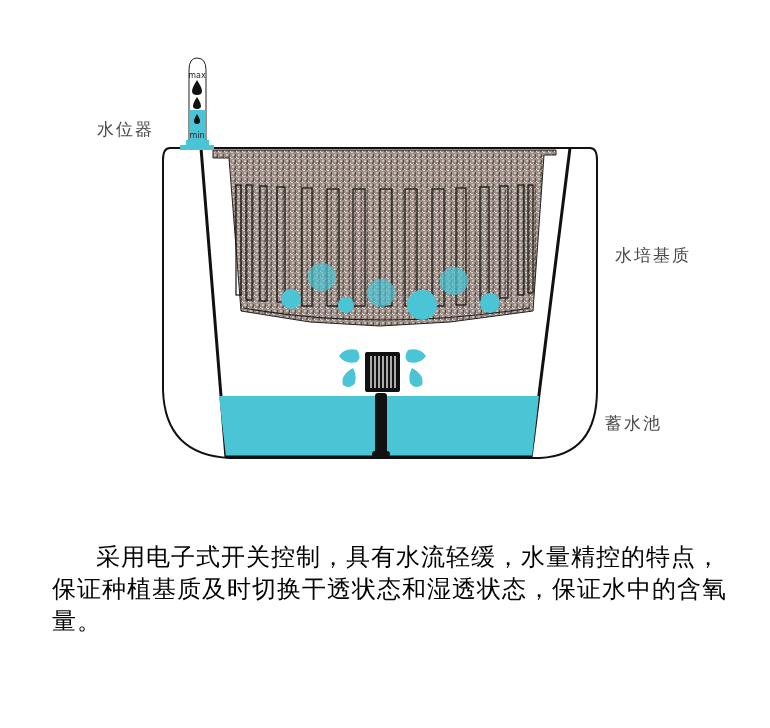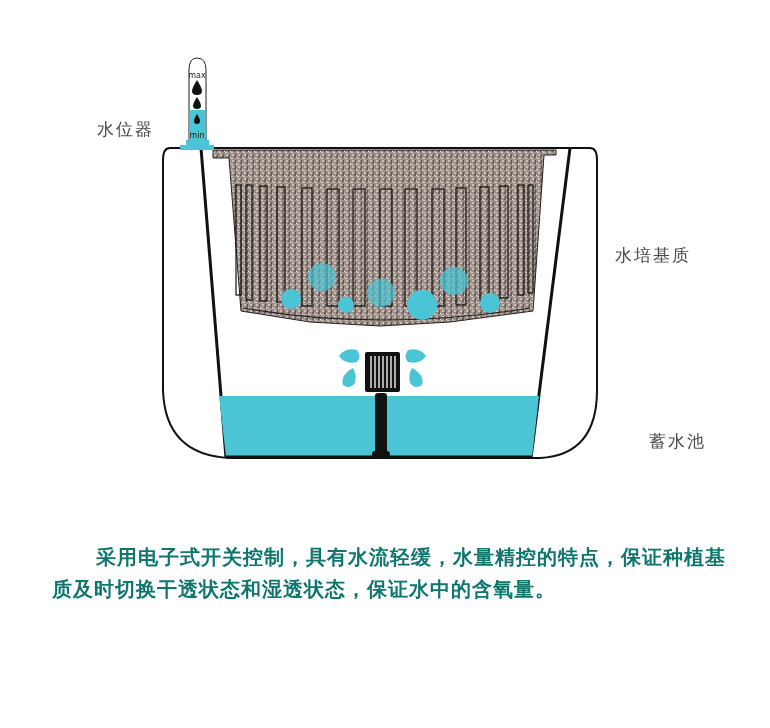--- a/index.html
+++ b/index.html
@@ -2,23 +2,23 @@
 <html><head>
   <meta charset="utf-8">
   <style>
     html, body { margin: 0; padding: 0; background: #ffffff; }
     body { width: 770px; height: 728px; position: relative; overflow: hidden;
            font-family: "DejaVu Sans", "Liberation Sans", sans-serif; }
     .diagram { position: absolute; left: 0; top: 0; width: 668px; height: 500px; }
     .label { position: absolute; font-size: 17px; color: #4a4a4a; letter-spacing: 2px; white-space: nowrap; }
     .label-level { left: 97px; top: 118px; text-align: center; }
     .label-substrate { left: 615px; top: 244px; text-align: right; }
-    .label-reservoir { left: 605px; top: 430px; margin-left: 44px; }
-    .desc { position: absolute; left: 52px; top: 541px; width: 680px; font-size: 20px;
-            line-height: 32px; color: #0f766e; letter-spacing: 1px; font-weight: bold; }
+    .label-reservoir { left: 605px; top: 412px; }
+    .desc { position: absolute; left: 52px; top: 541px; width: 680px; font-size: 24px;
+            line-height: 32px; color: #000000; letter-spacing: 1px; }
     .desc p { margin: 0; text-indent: 44px; }
   </style>
 </head>
 <body>
 
 <div class="diagram">
   <svg width="770" height="500" viewBox="0 0 770 500" xmlns="http://www.w3.org/2000/svg">
     <defs>
       <pattern id="grain" width="6" height="6" patternUnits="userSpaceOnUse">
         <rect width="6" height="6" fill="#9d8f87"></rect>

